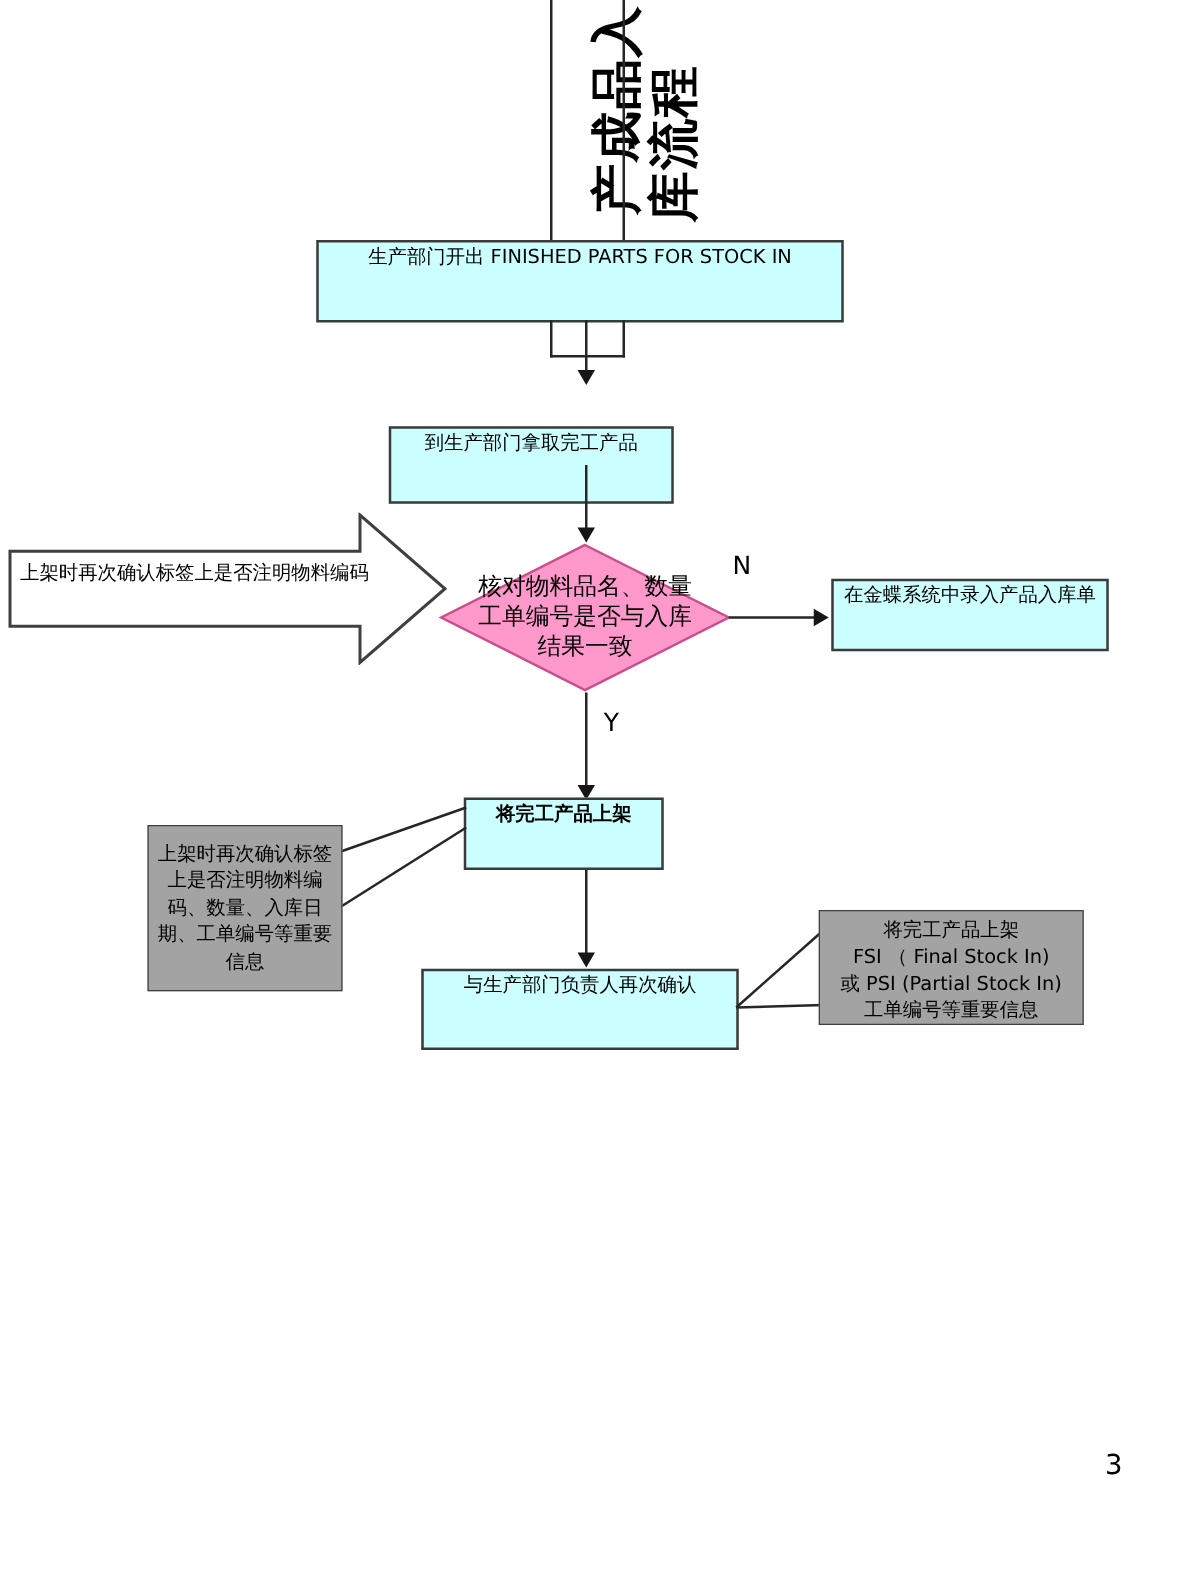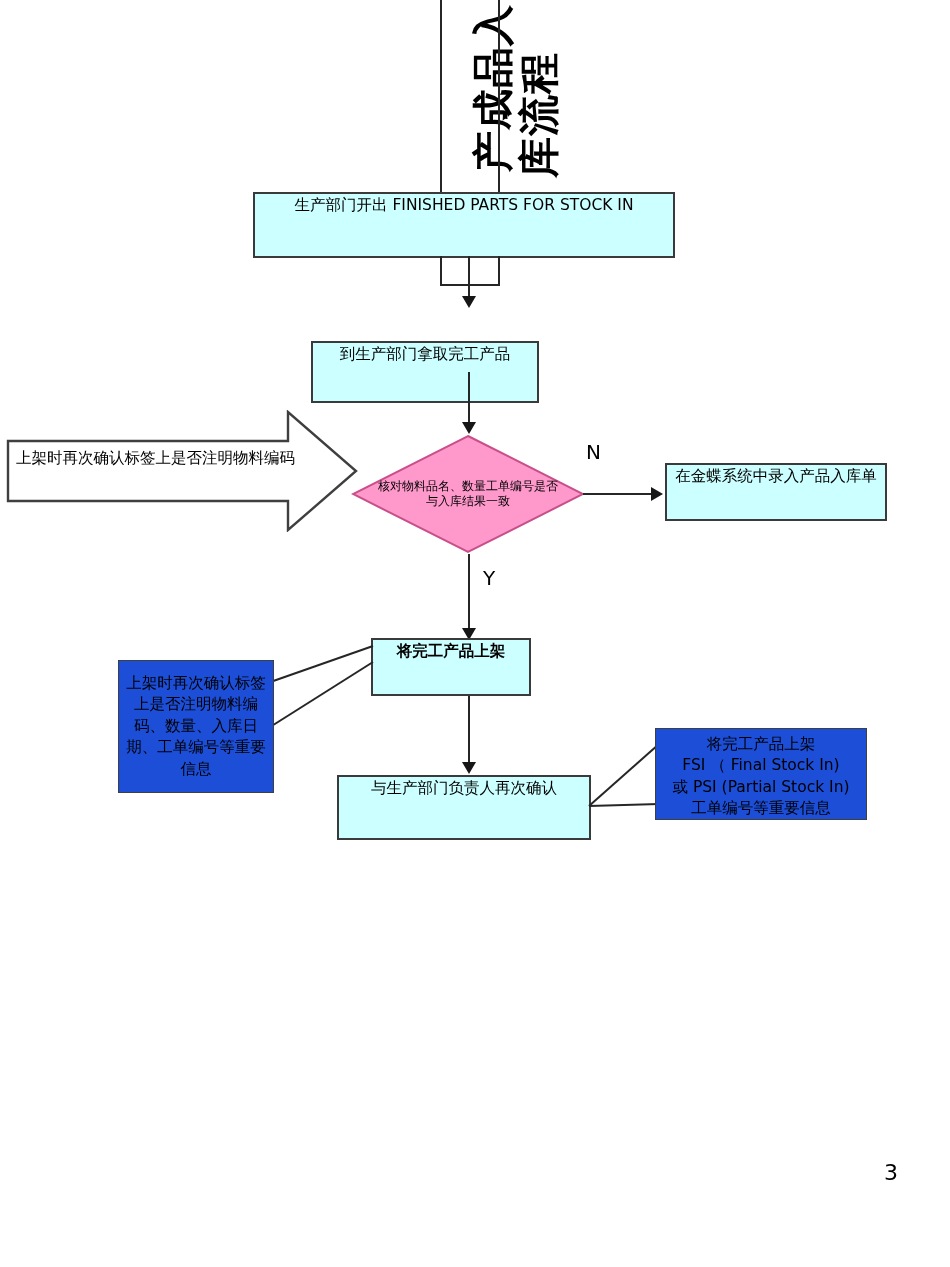--- a/index.html
+++ b/index.html
@@ -101,21 +101,21 @@
     position: absolute;
     inset: 0;
   }
   .diamond-label {
     position: absolute;
     inset: 0;
     display: flex;
     align-items: center;
     justify-content: center;
     text-align: center;
-    font-size: 12px;
+    font-size: 19px;
     line-height: 1.25;
     color: #000000;
     padding: 0 26px;
     box-sizing: border-box;
   }
 
   
   .branch-letter {
     position: absolute;
     font-size: 20px;
@@ -135,21 +135,21 @@
     font-size: 15.5px;
     line-height: 1.35;
     color: #000000;
     text-align: left;
   }
 
   
   .note {
     position: absolute;
     box-sizing: border-box;
-    background: #1d4ed8;
+    background: #a3a3a3;
     border: 1.6px solid #3f3f3f;
     color: #000000;
     font-size: 15.5px;
     line-height: 1.38;
     display: flex;
     align-items: center;
     justify-content: center;
     text-align: center;
     padding: 3px 5px;
   }

